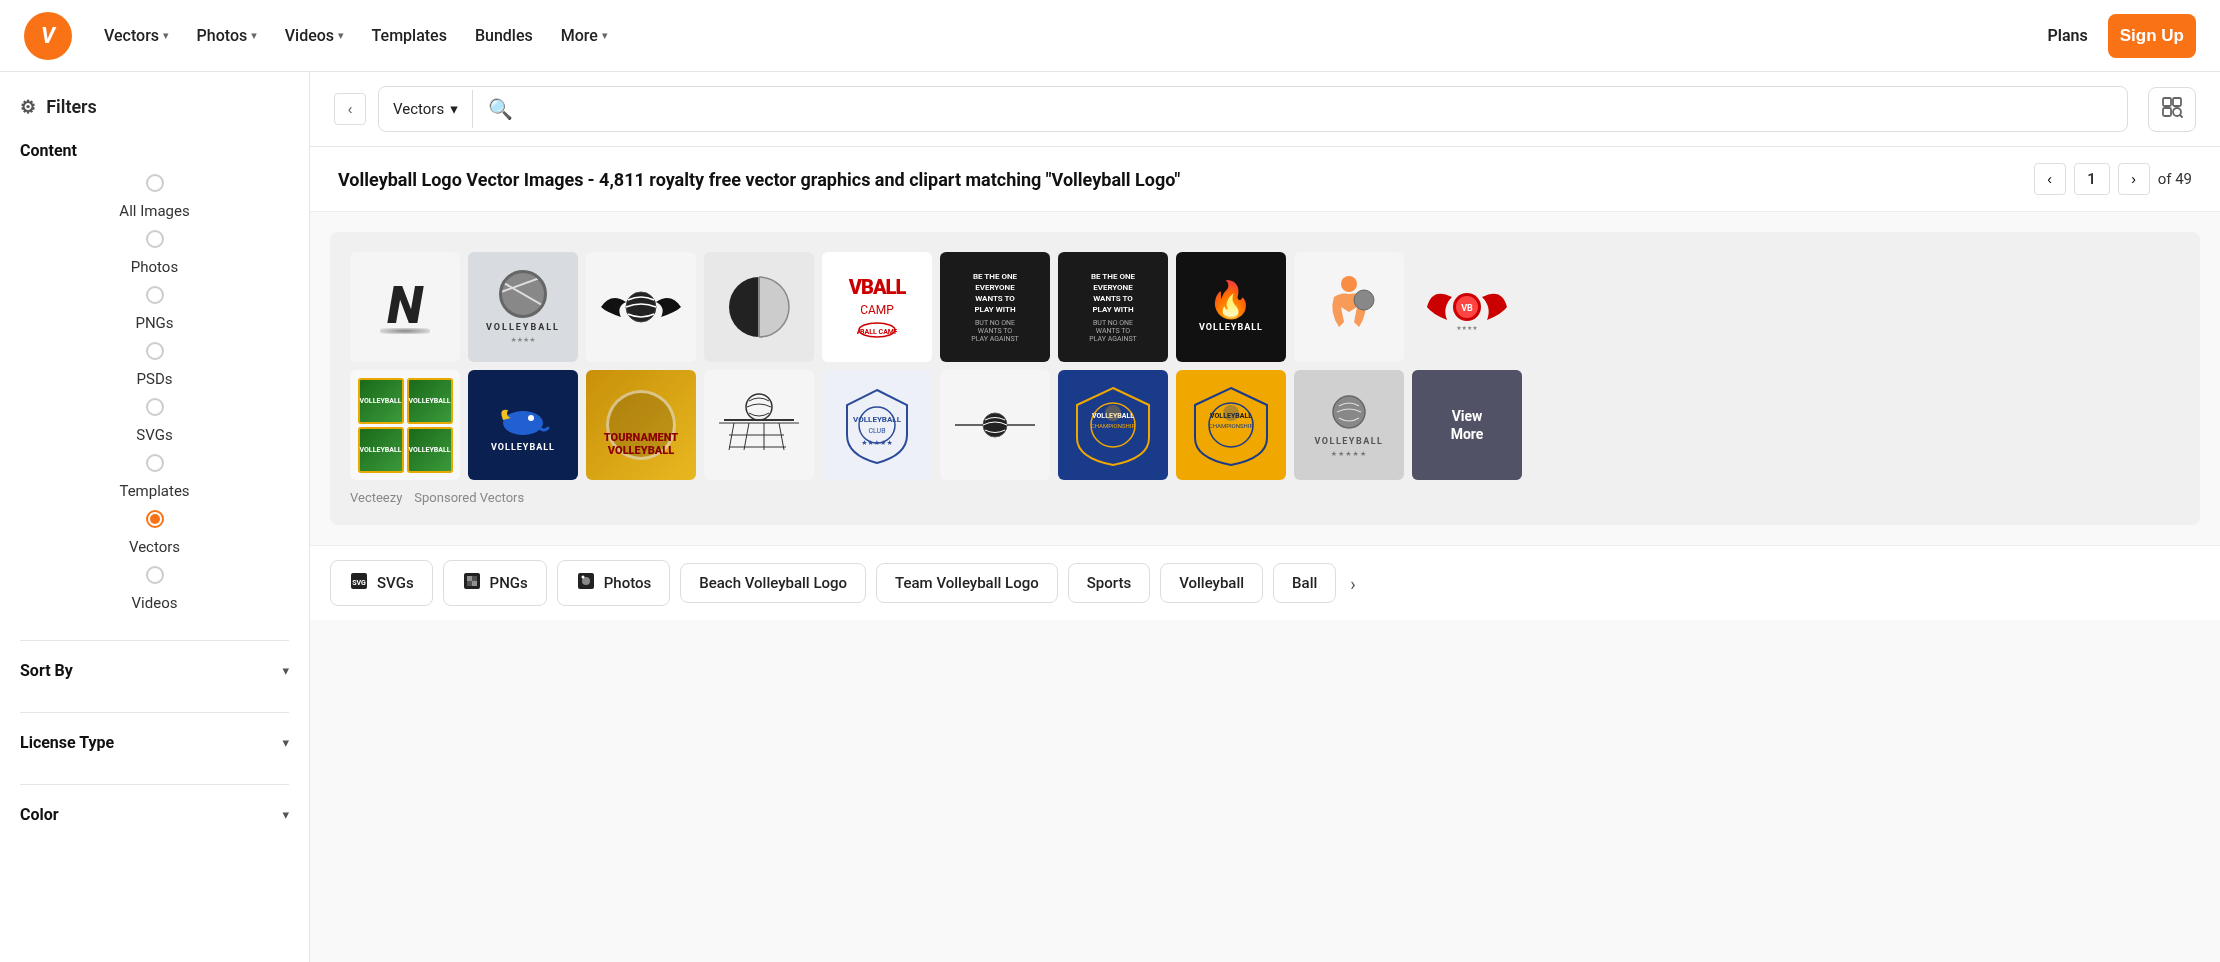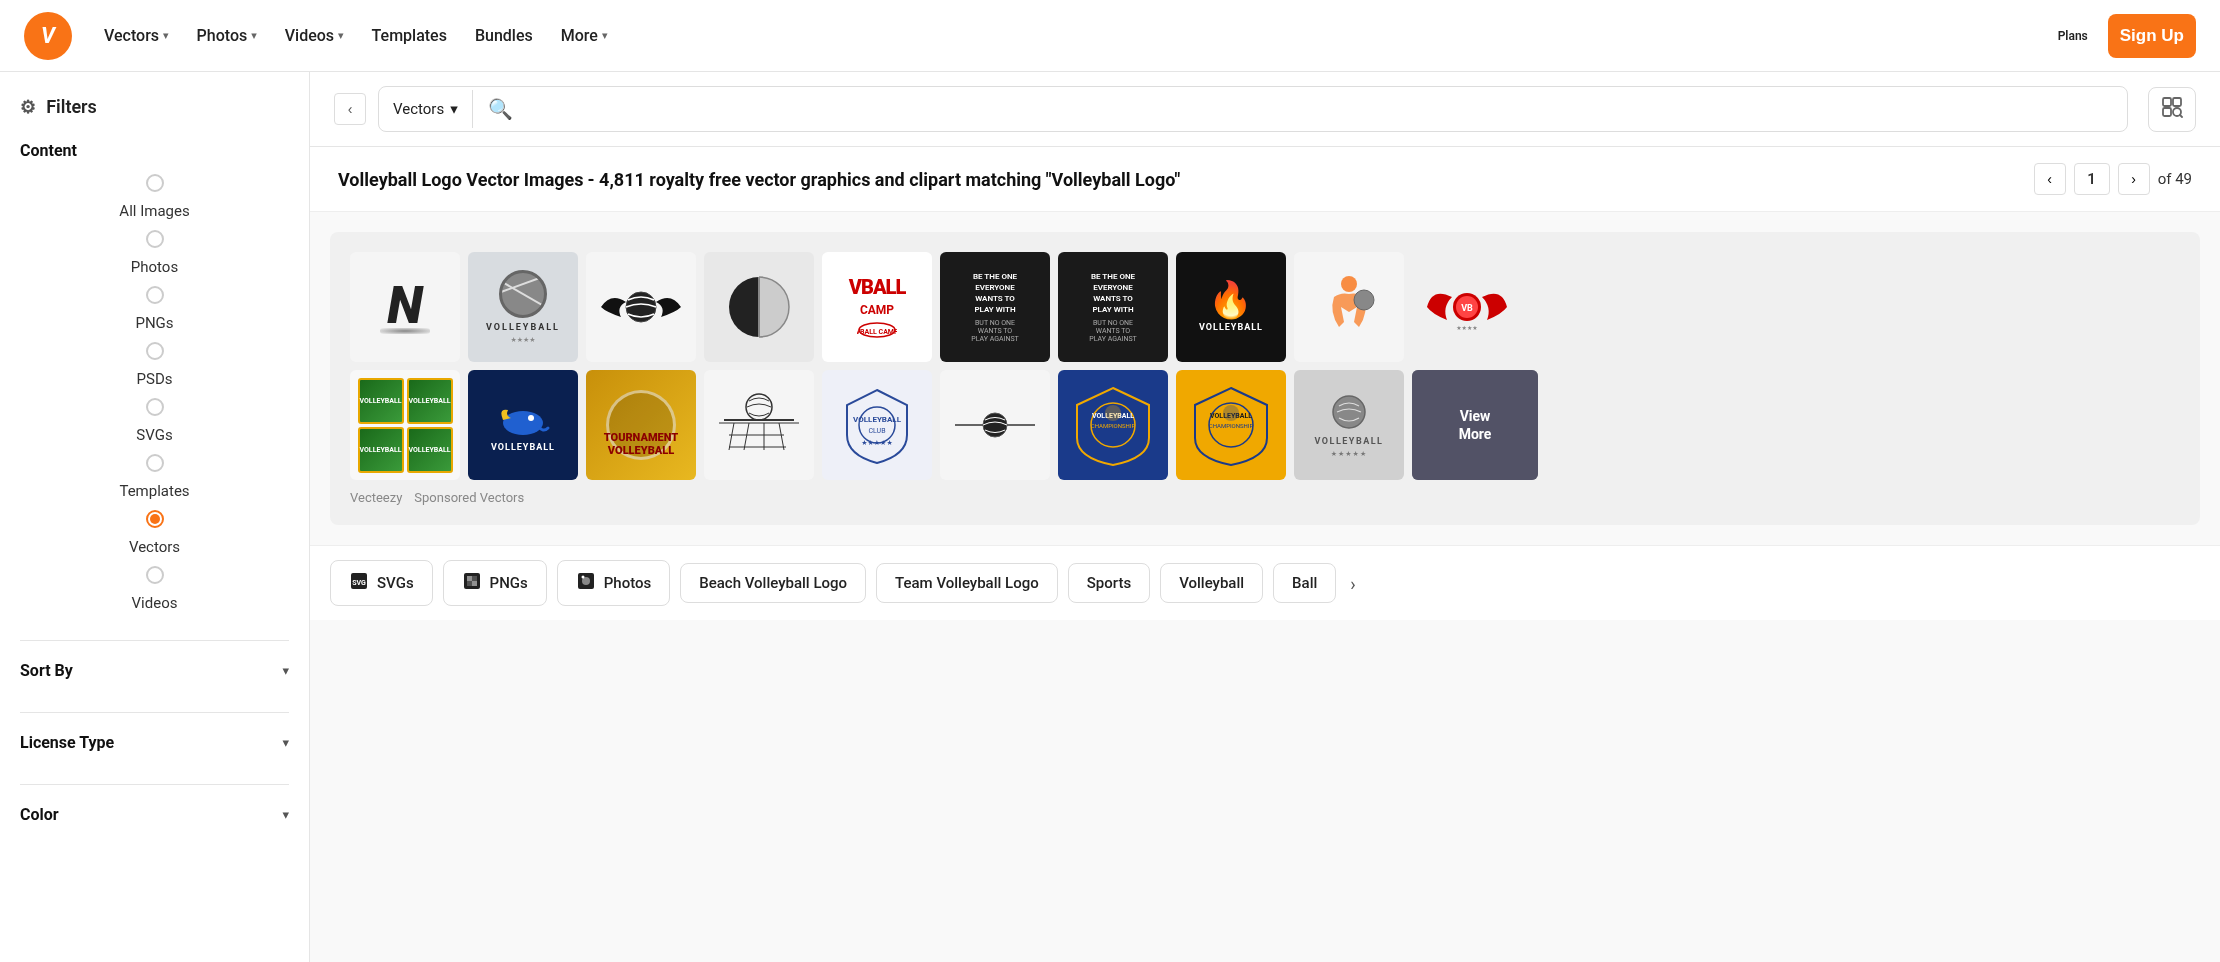--- a/index.html
+++ b/index.html
@@ -52,21 +52,21 @@
       border-radius: 6px;
       white-space: nowrap;
     }
     .nav-item .chevron { font-size: 11px; color: #666; }
     .header-right {
       display: flex;
       align-items: center;
       gap: 20px;
     }
     .plans-link {
-      font-size: 12px;
+      font-size: 16px;
       font-weight: 600;
       color: #222;
       cursor: pointer;
     }
     .signup-btn {
       background: #f97316;
       color: #fff;
       border: none;
       border-radius: 8px;
       padding: 12px 12px;
@@ -563,21 +563,21 @@
                 <circle cx="35" cy="35" r="30" fill="#222" clip-path="url(#left-half)"></circle>
                 <circle cx="35" cy="35" r="30" fill="#ccc" stroke="#888" stroke-width="1.5" clip-path="url(#right-half)"></circle>
                 <line x1="35" y1="5" x2="35" y2="65" stroke="#888" stroke-width="2"></line>
               </svg>
             </div>
           </div>
 
           <div class="gallery-item" style="width:110px;height:110px;background:#fff;">
             <div style="display:flex;flex-direction:column;align-items:center;gap:4px;">
               <span style="font-size:20px;font-weight:900;color:#cc0000;letter-spacing:-1px;">VBALL</span>
-              <span style="font-size:12px;font-weight:700;color:#cc0000;">CAMP</span>
+              <span style="font-size:12px;font-weight:400;color:#cc0000;">CAMP</span>
               <svg width="40" height="18" viewBox="0 0 40 18">
                 <ellipse cx="20" cy="9" rx="18" ry="7" fill="none" stroke="#cc0000" stroke-width="1.5"></ellipse>
                 <text x="20" y="13" text-anchor="middle" font-size="7" fill="#cc0000" font-weight="700">VBALL CAMP</text>
               </svg>
             </div>
           </div>
 
           <div class="gallery-item dark" style="width:110px;height:110px;">
             <div style="display:flex;align-items:center;justify-content:center;width:100%;height:100%;padding:8px;">
               <div style="text-align:center;">
@@ -731,21 +731,21 @@
                 <circle cx="20" cy="20" r="16" fill="#888" stroke="#666" stroke-width="1.5"></circle>
                 <path d="M10,14 Q20,8 30,14" fill="none" stroke="#ddd" stroke-width="1.2"></path>
                 <path d="M8,20 Q20,14 32,20" fill="none" stroke="#ddd" stroke-width="1.2"></path>
                 <path d="M10,26 Q20,32 30,26" fill="none" stroke="#ddd" stroke-width="1.2"></path>
               </svg>
               <span style="font-size:9px;font-weight:700;letter-spacing:1.5px;color:#555;">VOLLEYBALL</span>
               <span style="font-size:7px;color:#777;letter-spacing:1px;">★★★★★</span>
             </div>
           </div>
 
-          <div class="gallery-item" style="width:126px;height:110px;background:#7a7a8a;position:relative;">
+          <div class="gallery-item" style="width:110px;height:110px;background:#7a7a8a;position:relative;">
             <div style="position:absolute;inset:0;background:rgba(70,70,90,0.75);display:flex;flex-direction:column;align-items:center;justify-content:center;">
               <span style="color:#fff;font-size:14px;font-weight:700;text-align:center;line-height:1.3;">View<br>More</span>
             </div>
           </div>
         </div>
 
         <div class="sponsored-text">
           <span class="sponsored-label">Vecteezy</span>
           <span class="sponsored-label">Sponsored Vectors</span>
         </div>

